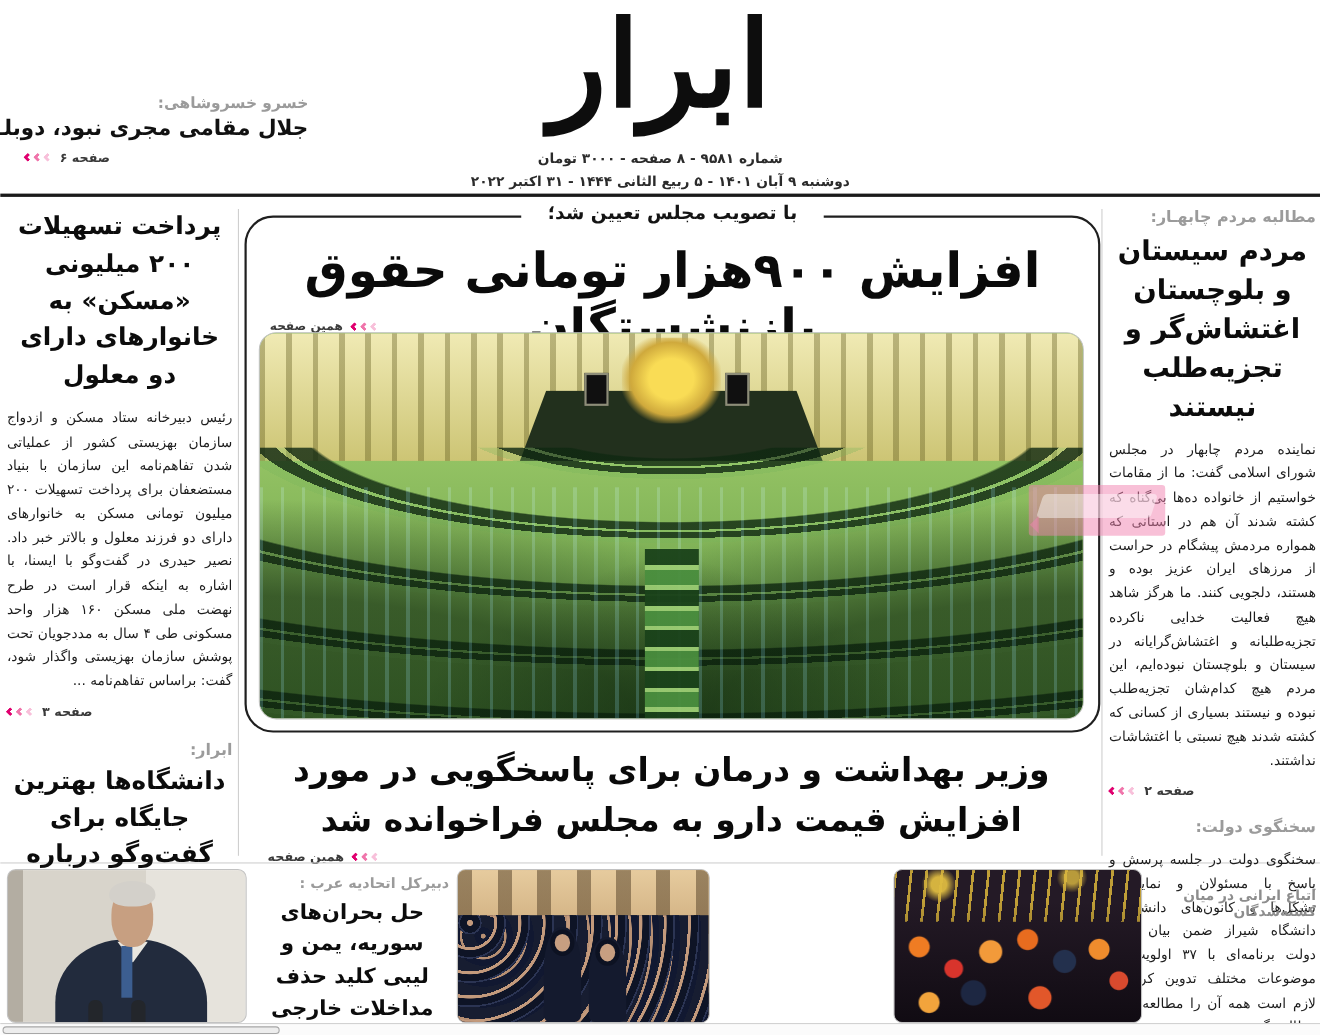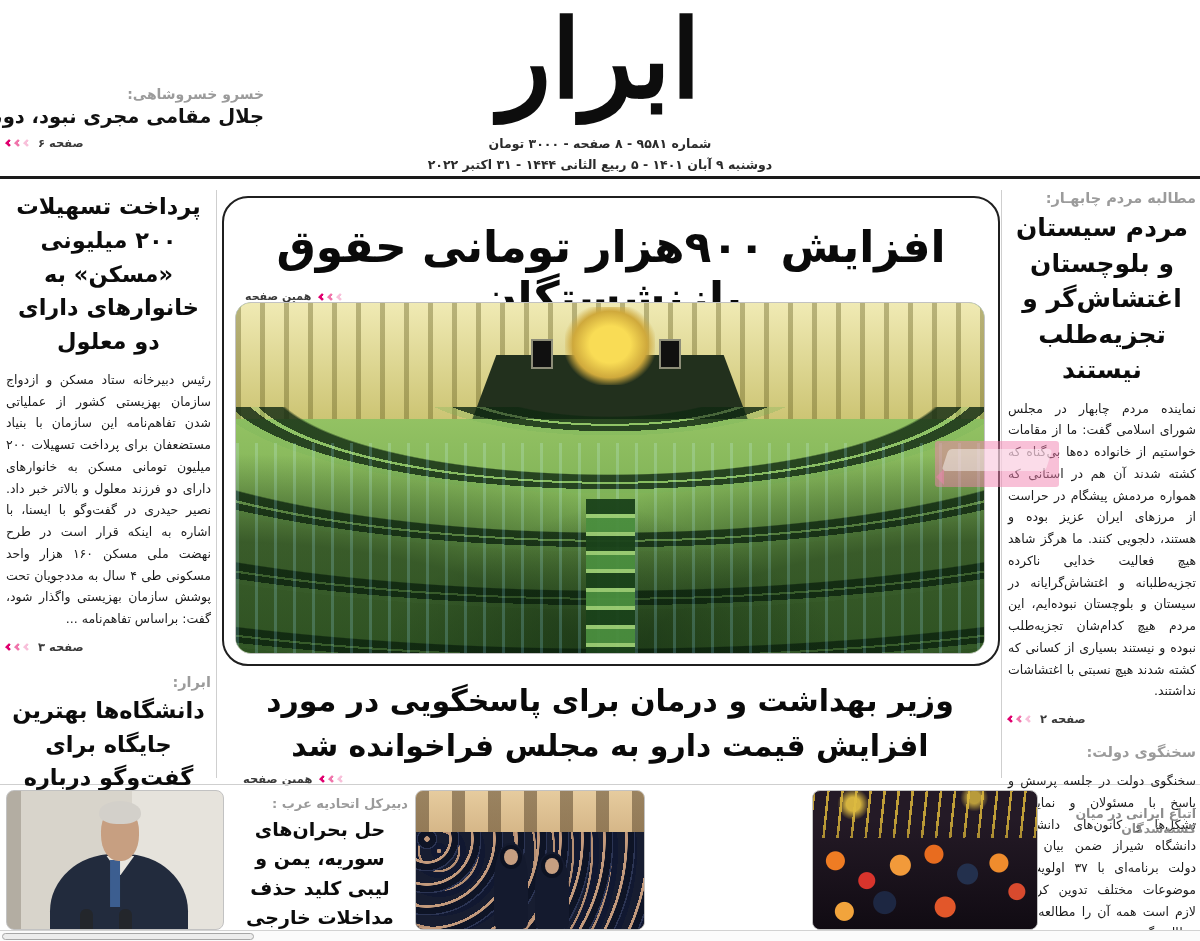--- a/index.html
+++ b/index.html
@@ -25,21 +25,21 @@
   .chev{display:inline-block;width:6px;height:6px;border-left:3.5px solid;border-bottom:3.5px solid;
     transform:rotate(45deg);border-radius:1px;}
   .chev-r{display:inline-block;width:6px;height:6px;border-right:3.5px solid;border-top:3.5px solid;
     transform:rotate(45deg);border-radius:1px;}
   .c1{color:var(--accent);} .c2{color:var(--accent-mid);} .c3{color:var(--accent-light);}
   .marker .label{margin-left:5px;margin-right:5px;}
 
   .kicker{color:var(--kicker);font-weight:700;}
 
   
-  .teaser-left{position:absolute;left:6px;top:86px;width:258px;}
+  .teaser-left{position:absolute;left:22px;top:86px;width:258px;}
   .teaser-left .kicker{font-size:14px;text-align:right;margin-bottom:3px;}
   .teaser-left h2{font-size:19.5px;font-weight:900;color:var(--ink);text-align:right;white-space:nowrap;}
   .teaser-left .marker{margin-top:8px;justify-content:flex-start;}
   .teaser-right{position:absolute;right:6px;top:108px;width:262px;text-align:right;}
   .teaser-right h2{font-size:20px;font-weight:900;color:var(--ink);white-space:nowrap;}
   .teaser-right .marker{margin-top:8px;justify-content:flex-end;}
 
   
   .lead-box{position:absolute;left:222px;top:196px;width:778px;height:470px;
     border:2px solid #1f1f1f;border-radius:26px;background:#fff;}
@@ -187,20 +187,21 @@
       <span class="chev c2"></span>
       <span class="chev c3"></span>
       <span class="label">صفحه ۶</span>
     </div>
   </div>
 
 
   <div class="rule-thick"></div>
 
   <div class="lead-box">
+    <div class="lead-kicker">با تصویب مجلس تعیین شد؛</div>
     <div class="lead-headline">افزایش ۹۰۰هزار تومانی حقوق بازنشستگان</div>
     <div class="lead-marker">
       <div class="marker">
         <span class="label">همین صفحه</span>
         <span class="chev c1"></span>
         <span class="chev c2"></span>
         <span class="chev c3"></span>
       </div>
     </div>
   </div>

